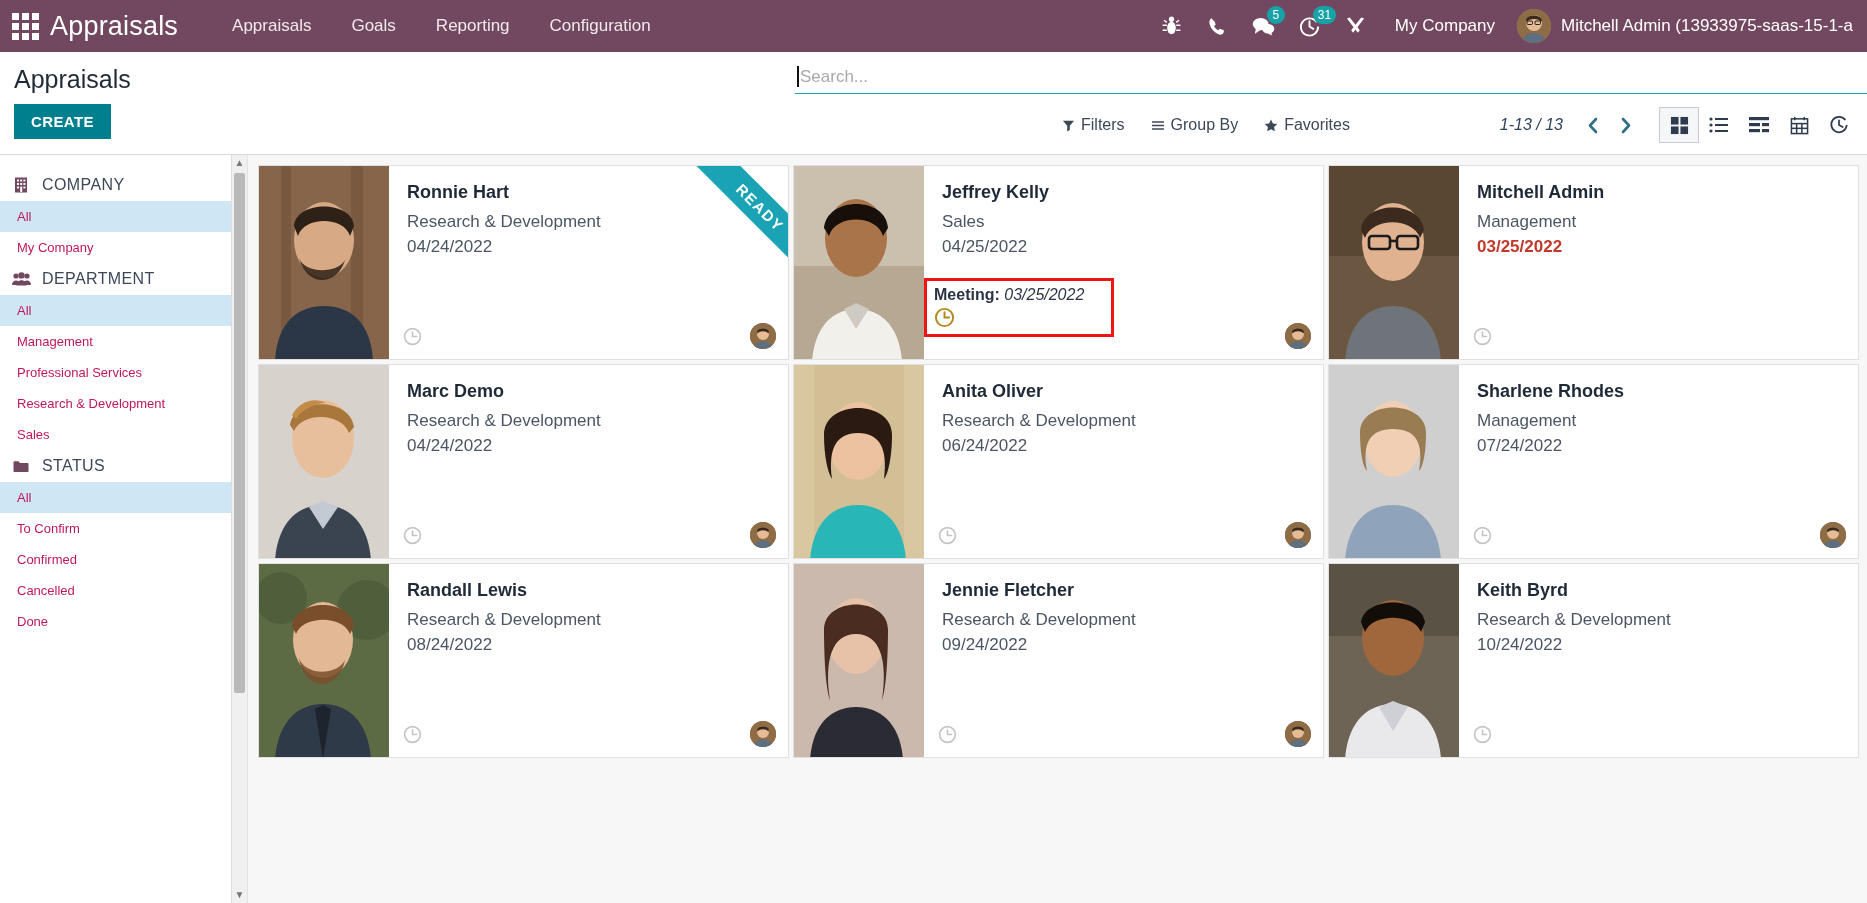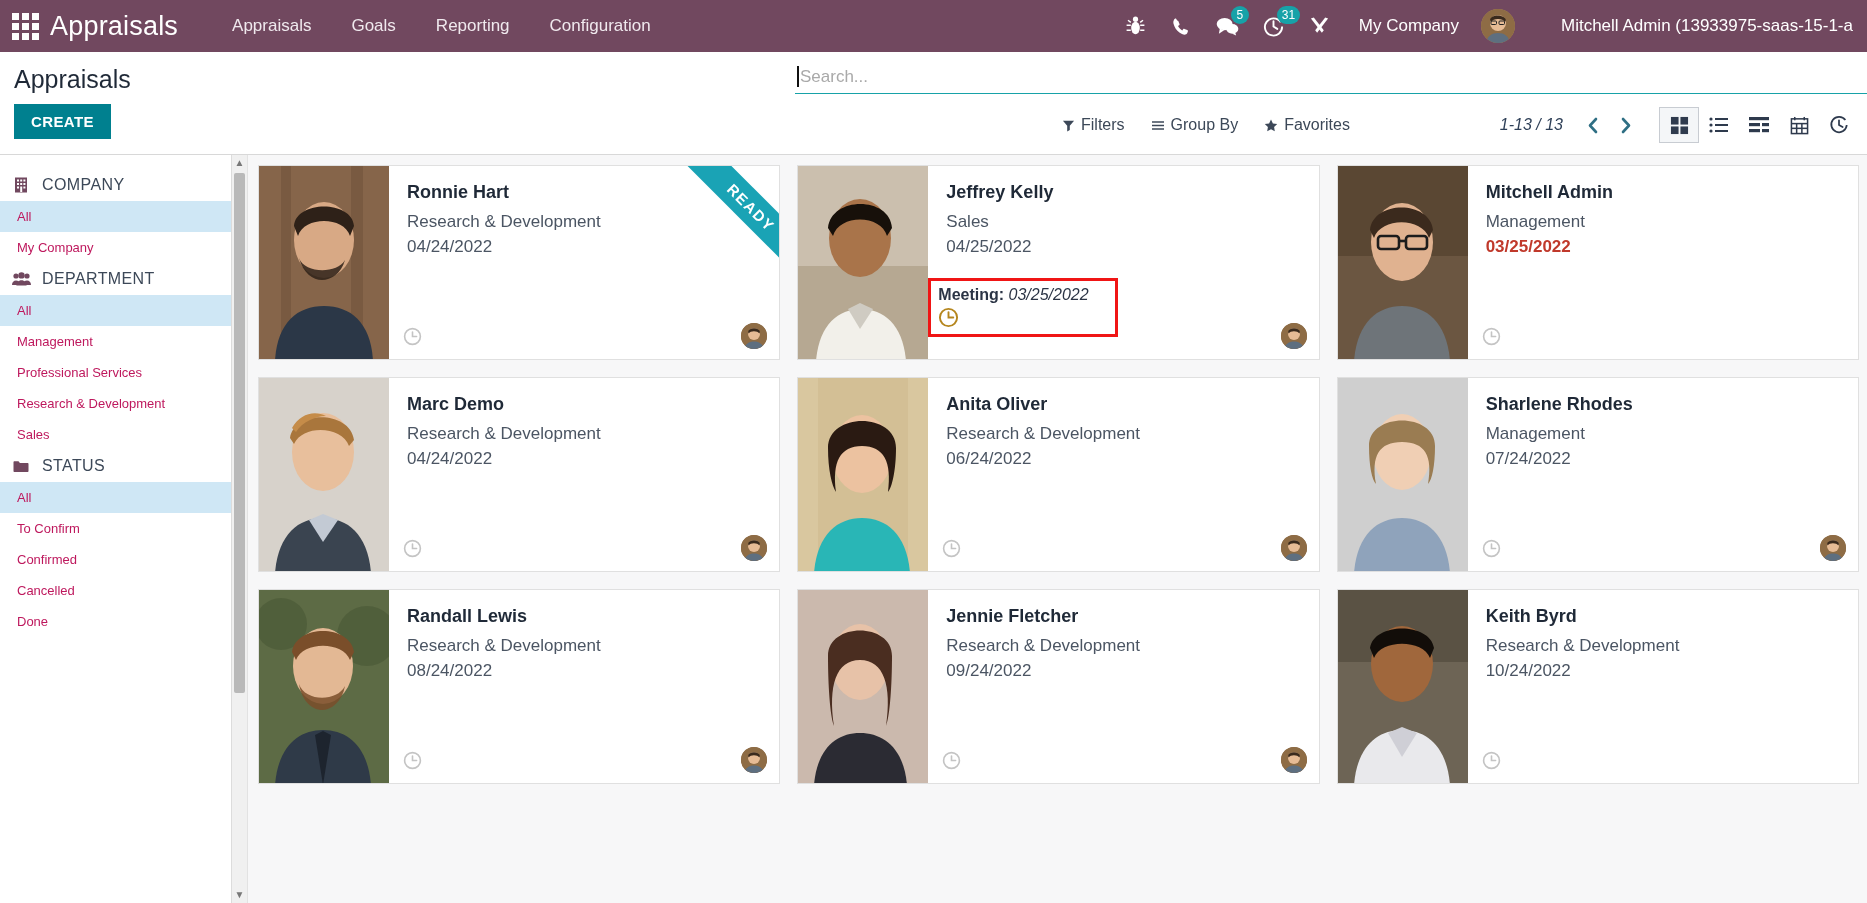--- a/index.html
+++ b/index.html
@@ -78,21 +78,21 @@
     text-align: center;
     font-weight: 500;
   }
   .company-name {
     font-size: 17px; color: #fff;
     padding: 0 16px; cursor: pointer; white-space: nowrap;
   }
   .user-block {
     display: flex; align-items: center;
     padding: 0 8px 0 6px; cursor: pointer;
-    white-space: nowrap; overflow: hidden; gap: 36px;
+    white-space: nowrap; overflow: hidden;
   }
   .user-avatar {
     width: 34px; height: 34px; border-radius: 50%;
     margin-right: 10px; flex: none; overflow: hidden;
     background: #b08a5a;
   }
   .user-name { font-size: 17px; color: #fff; }
 
   
   .control-panel {
@@ -227,21 +227,21 @@
   
   .kanban {
     flex: 1;
     background: #f7f7f8;
     padding: 10px 8px 0 10px;
     overflow: hidden;
   }
   .kanban-grid {
     display: grid;
     grid-template-columns: repeat(3, 1fr);
-    gap: 17px;
+    gap: 4px;
   }
   .k-card {
     background: #fff;
     border: 1px solid #e0e0e0;
     height: 195px;
     display: flex;
     position: relative;
     overflow: hidden;
     cursor: pointer;
   }

